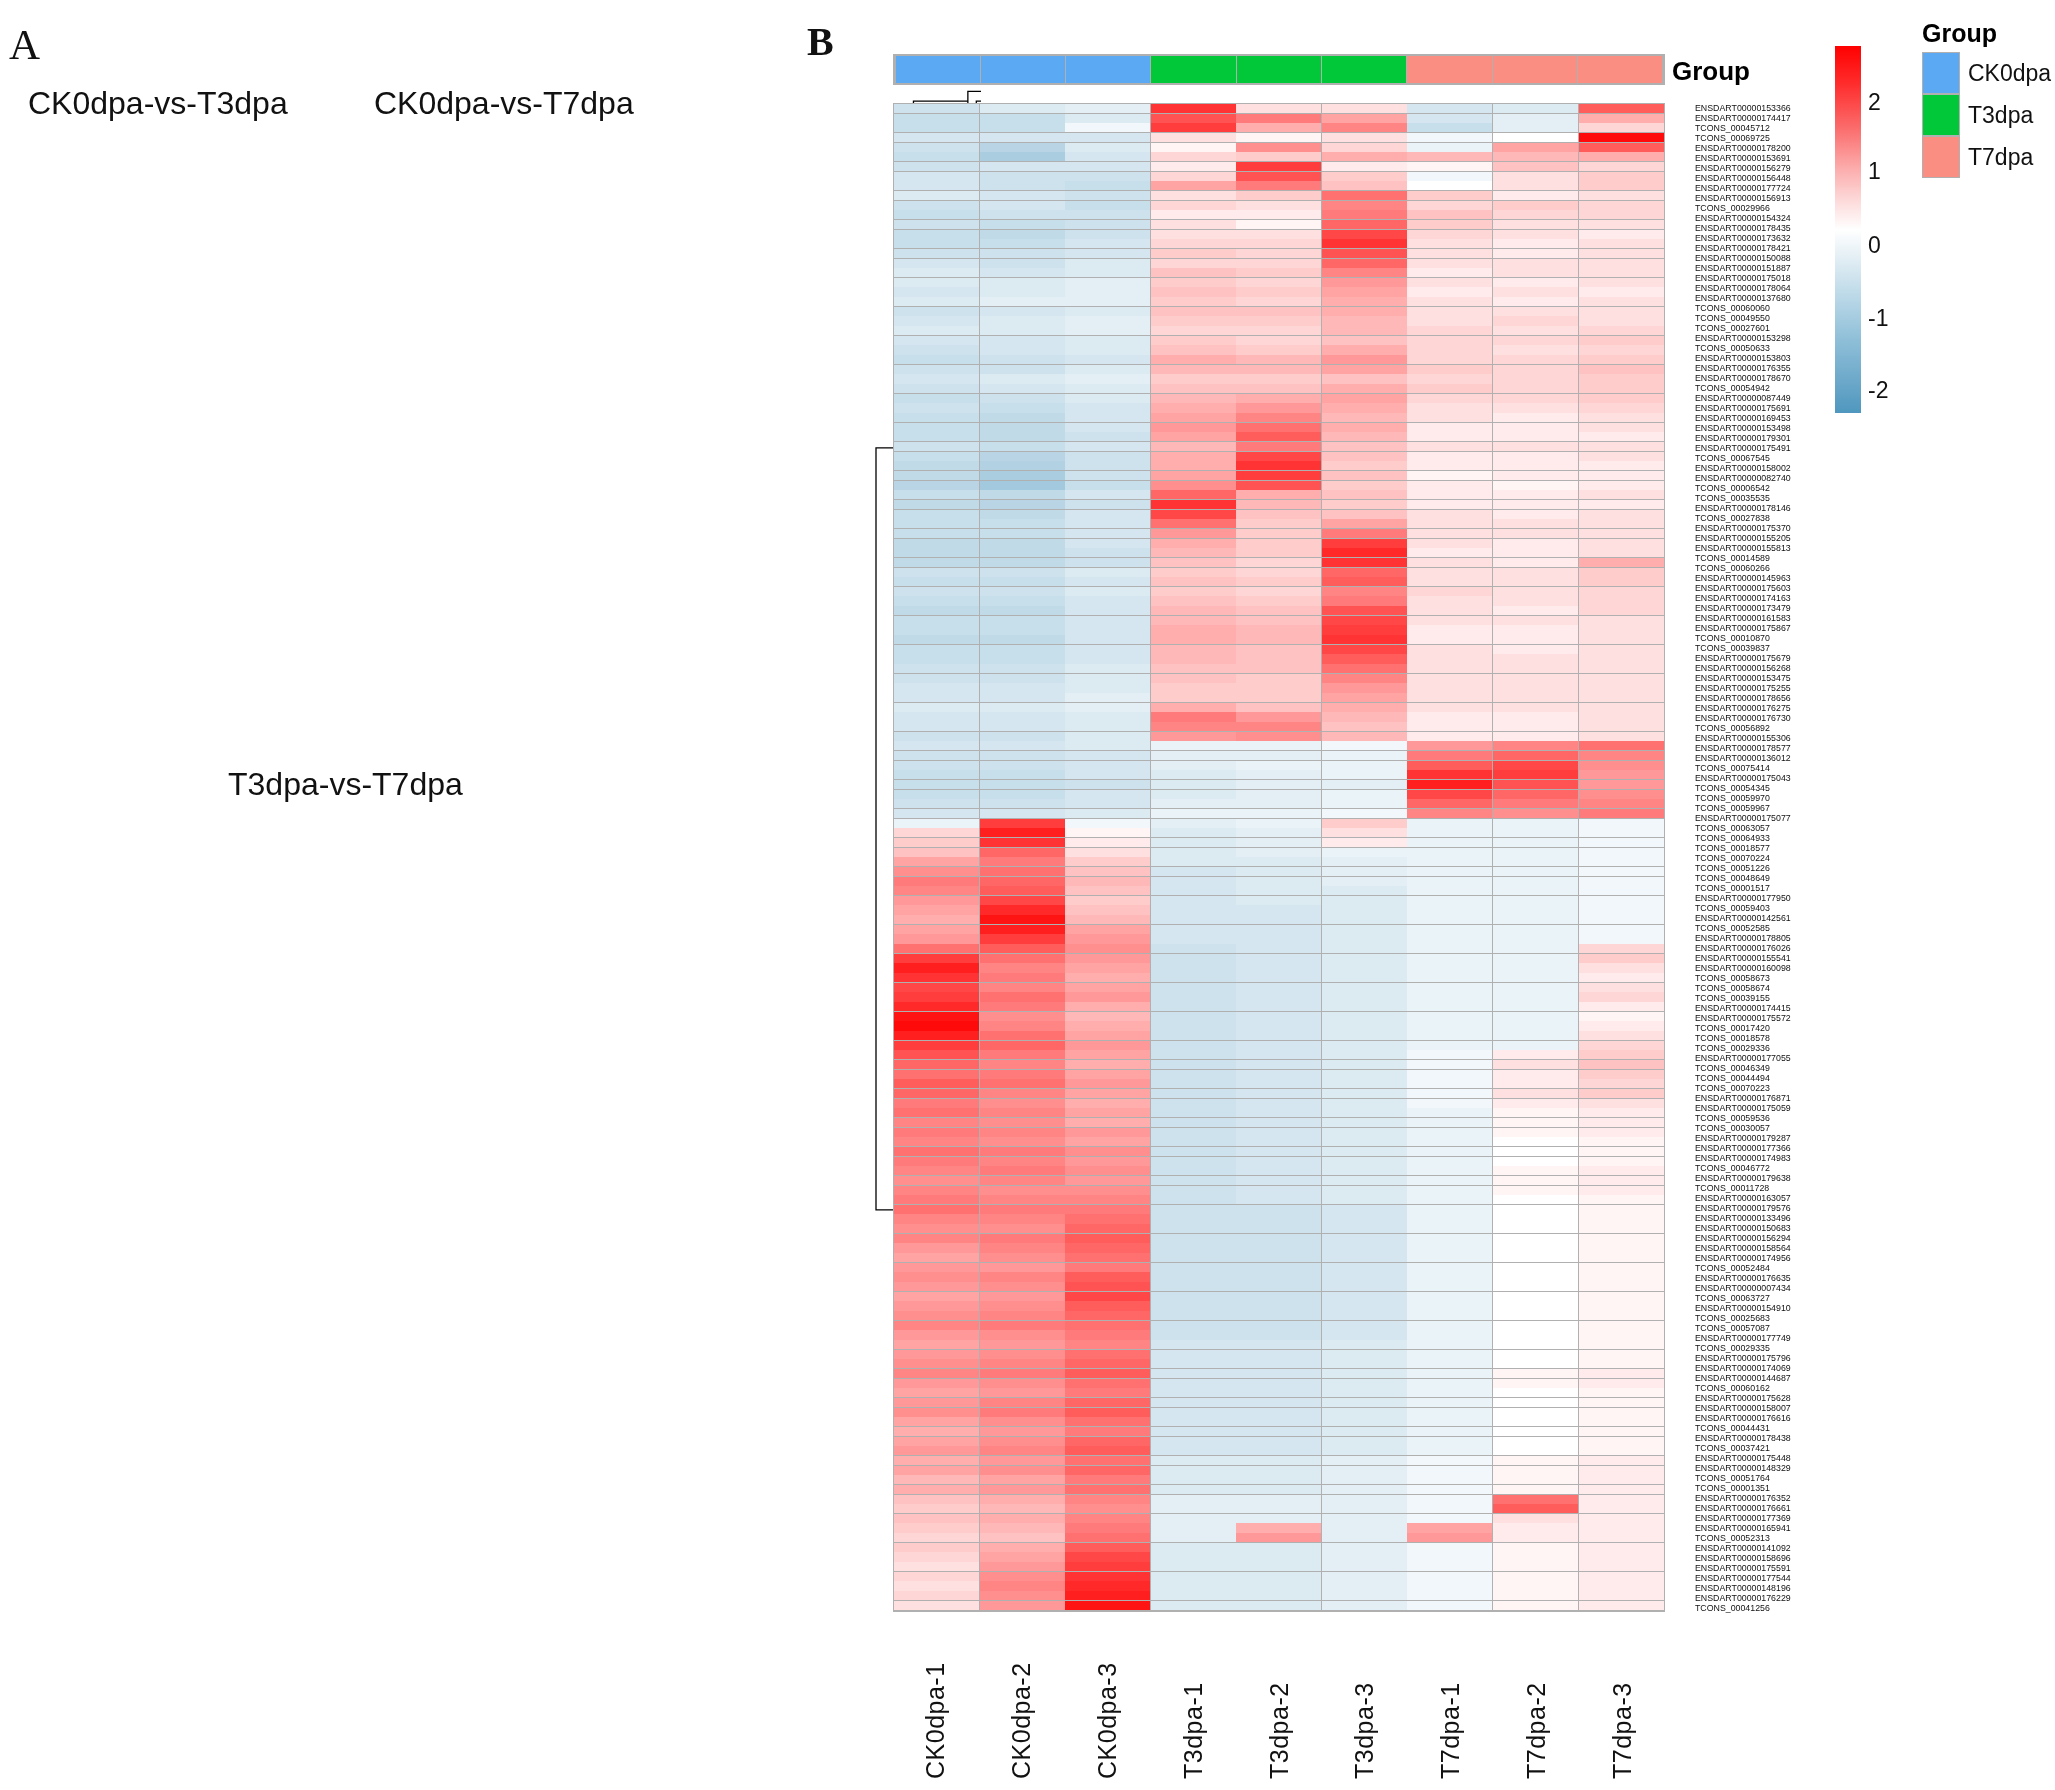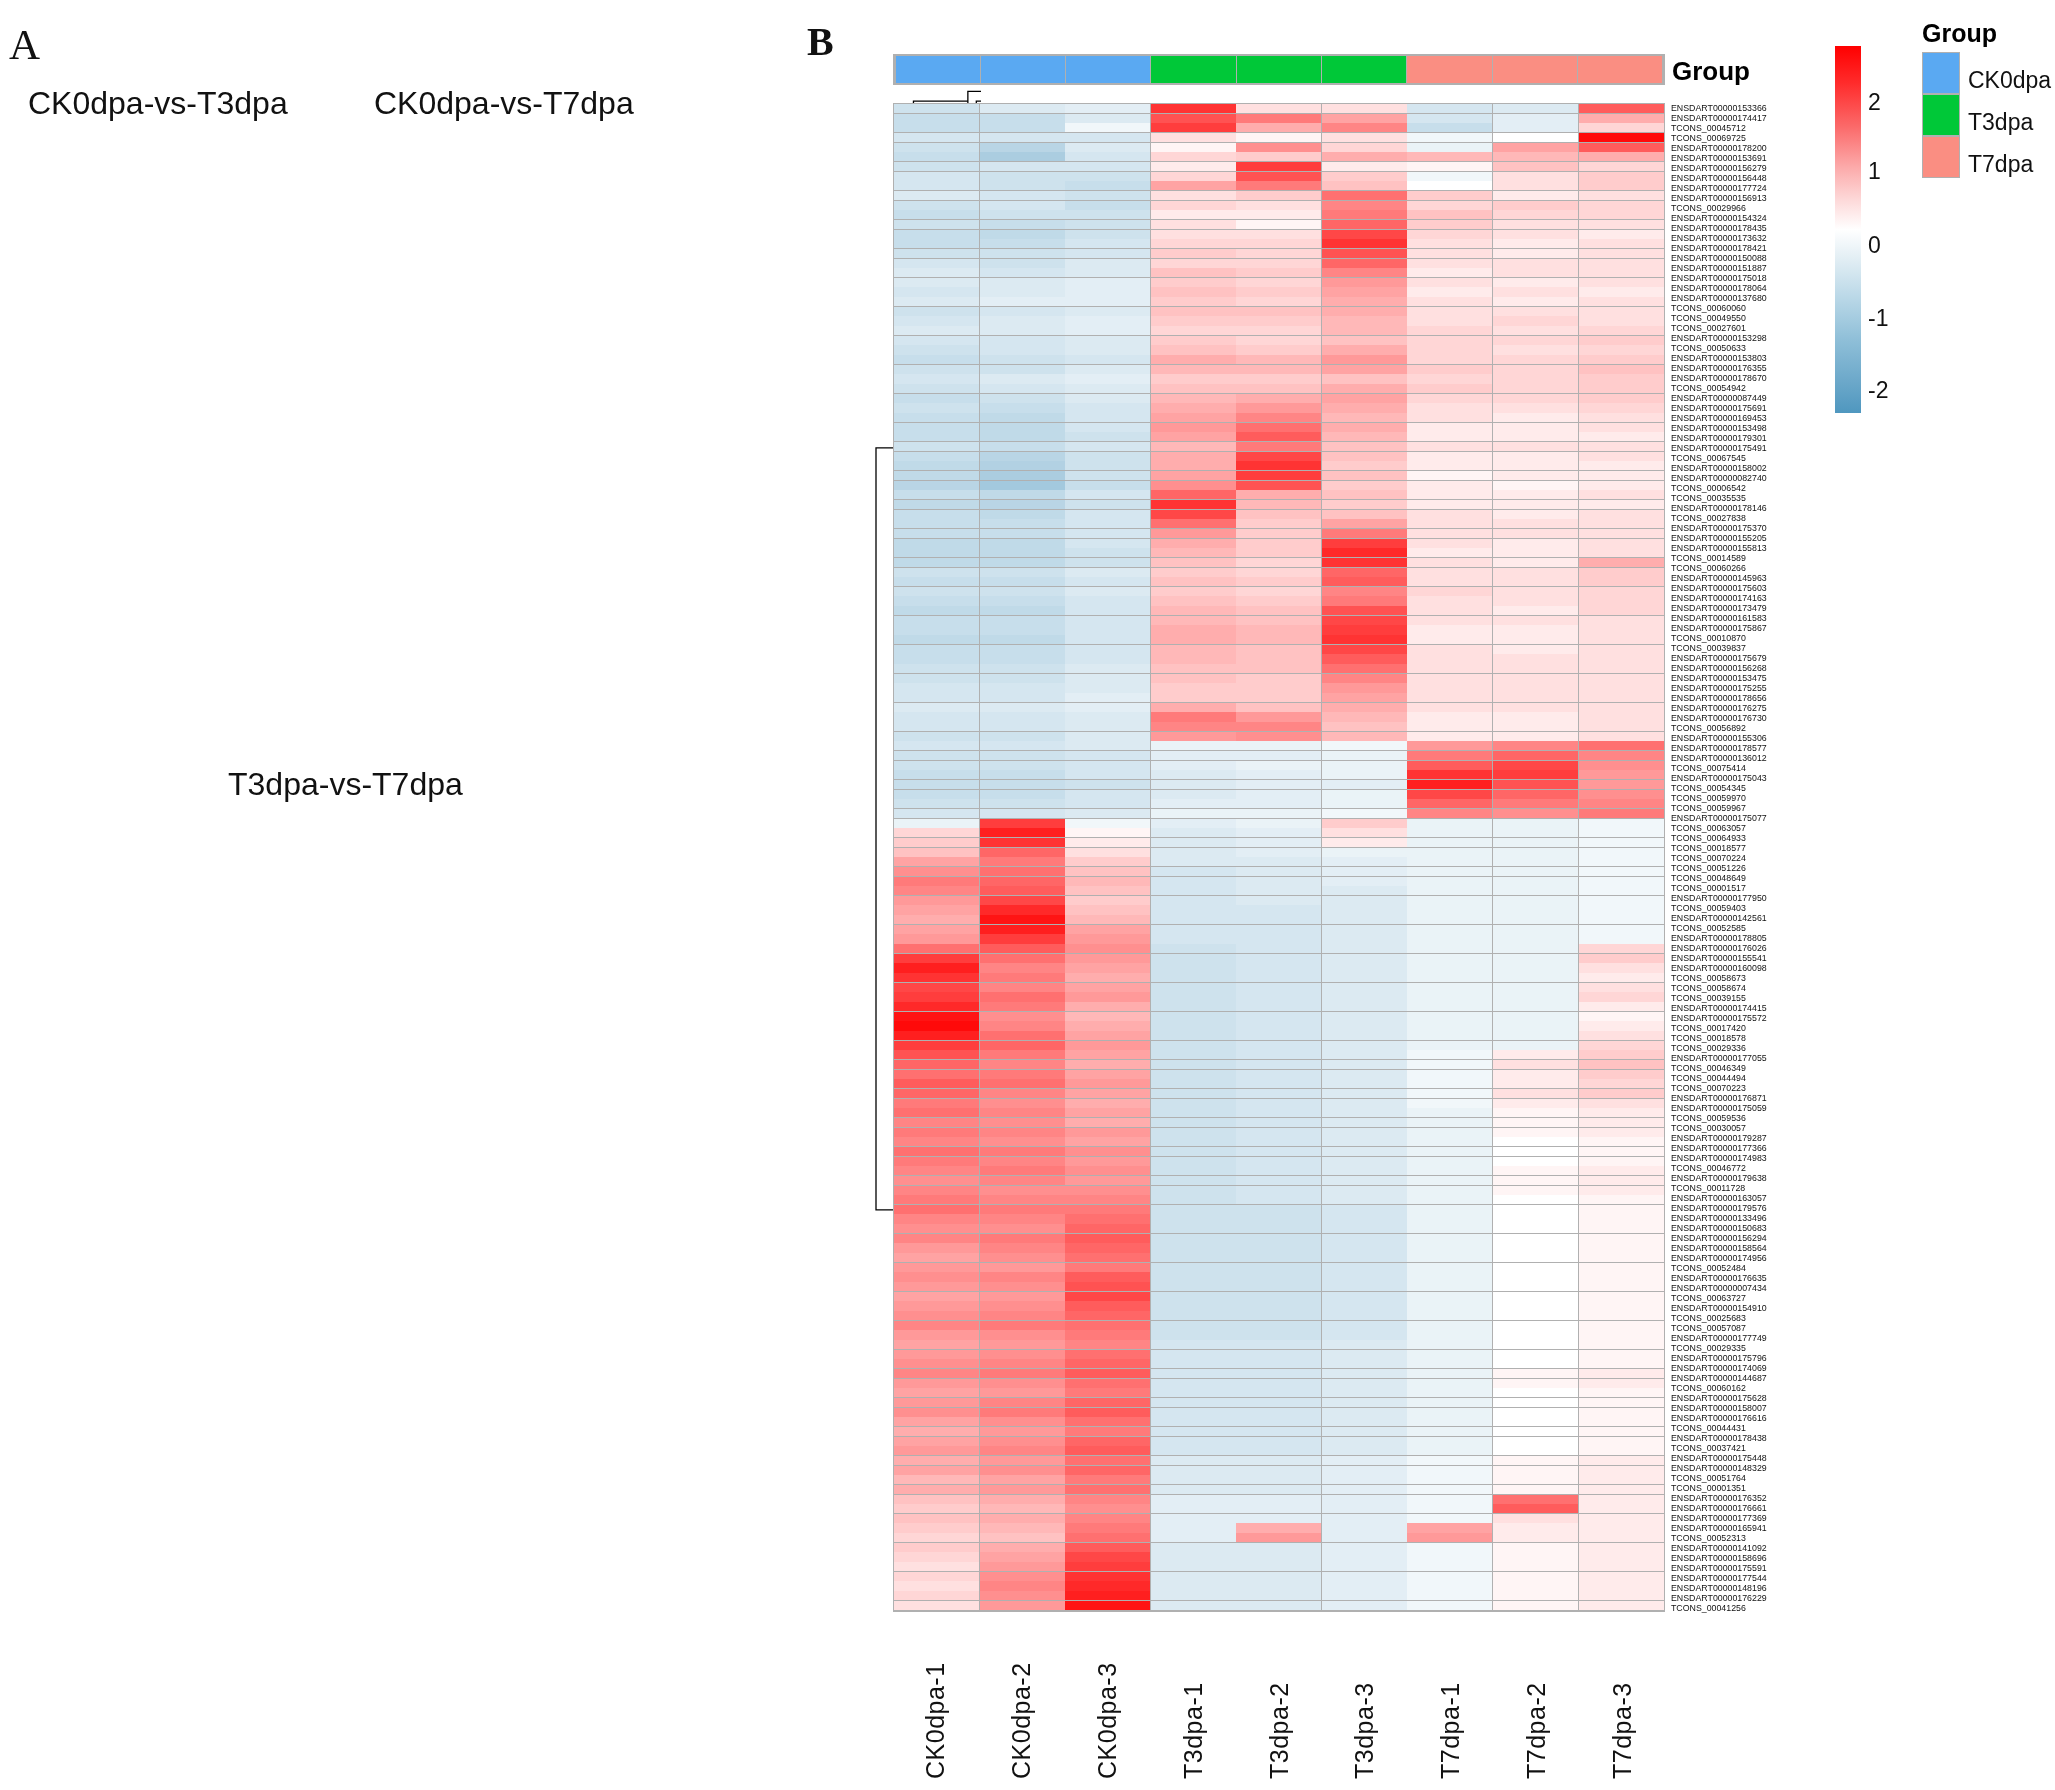--- a/index.html
+++ b/index.html
@@ -39,36 +39,36 @@
 
   #anno-bar{position:absolute;left:110px;top:54px;width:772px;height:31px;display:flex;border:2px solid #b0b0b0;box-sizing:border-box;background:#b0b0b0;}
   .anno-cell{flex:1 1 0;margin:0 0.5px;}
 
   #anno-label{position:absolute;left:889px;top:56px;font-size:26px;font-weight:bold;color:#000;}
 
   #grid{position:absolute;left:110px;top:103px;width:772px;height:1509px;display:flex;flex-direction:column;background:#b0b0b0;border:1.5px solid #b0b0b0;box-sizing:border-box;}
   .hm-row{flex:1 1 0;display:flex;margin-bottom:0.5px;}
   .hm-cell{flex:1 1 0;margin-right:0.5px;}
 
-  #rowlabels{position:absolute;left:888px;top:103px;width:261px;height:1509px;display:flex;flex-direction:column;}
+  #rowlabels{position:absolute;left:912px;top:103px;width:261px;height:1509px;display:flex;flex-direction:column;}
   .rowlabel{flex:1 1 0;font-size:8.8px;line-height:1;color:#111;white-space:nowrap;display:flex;align-items:center;font-family:"Liberation Sans",sans-serif;}
 
   #collabels{position:absolute;left:110px;top:1618px;width:772px;height:161px;display:flex;}
   .collabel-slot{flex:1 1 0;display:flex;justify-content:center;}
   .collabel{writing-mode:vertical-rl;transform:rotate(180deg);font-size:25px;color:#111;white-space:nowrap;letter-spacing:0.5px;}
 
   
   #scale-wrap{position:absolute;left:1052px;top:46px;width:75px;height:367px;}
   #scalebar{position:absolute;left:0;top:0;width:26px;height:367px;
     background:linear-gradient(to bottom,#ff0000 0%,#ff2b2b 10%,#fb6a6a 22%,#fcaaaa 33%,#fdd9d9 42%,#ffffff 50%,#e2eef4 58%,#bcd9e8 68%,#8fbfd8 80%,#6aa7c9 92%,#4f97bf 100%);}
   .scale-tick{position:absolute;left:33px;font-size:23px;color:#111;}
 
   #group-legend{position:absolute;left:1139px;top:19px;width:131px;}
   #group-legend-title{font-size:25px;font-weight:bold;color:#000;margin-bottom:4px;}
-  .gl-item{display:flex;align-items:flex-end;margin-bottom:0px;}
+  .gl-item{display:flex;align-items:center;margin-bottom:0px;}
   .gl-swatch{width:38px;height:42px;border:1.5px solid #b0b0b0;box-sizing:border-box;}
   .gl-text{font-size:23px;color:#111;margin-left:8px;}
 </style>
 </head>
 <body>
 
 <div id="panel-a">
   <div id="panel-a-letter">A</div>
 
   <div class="venn-title" id="venn-title-left">CK0dpa-vs-T3dpa</div>

